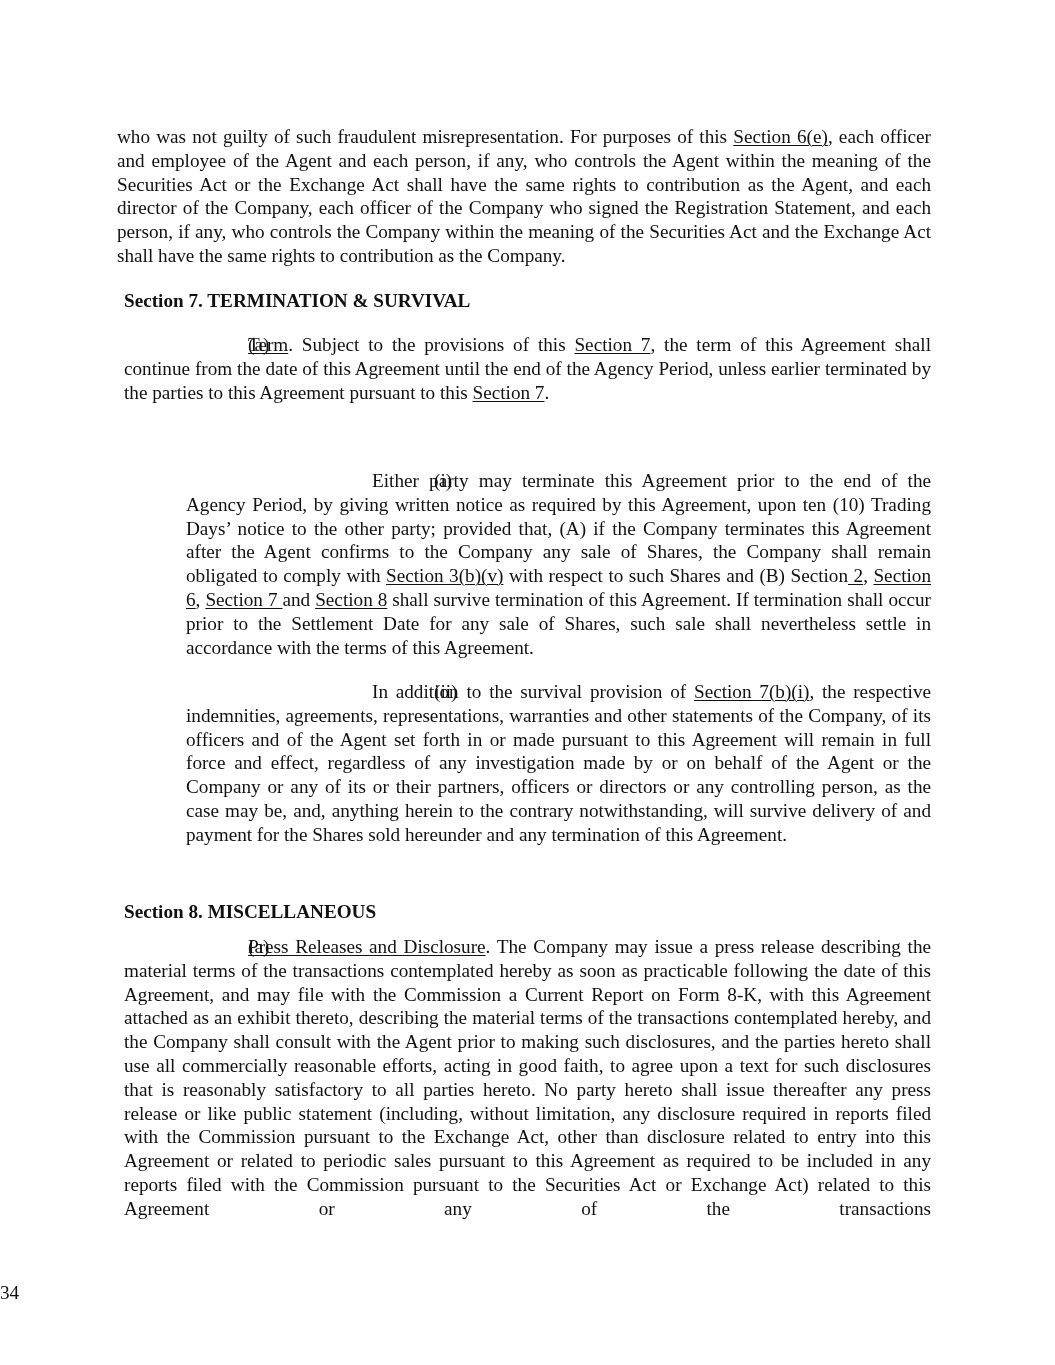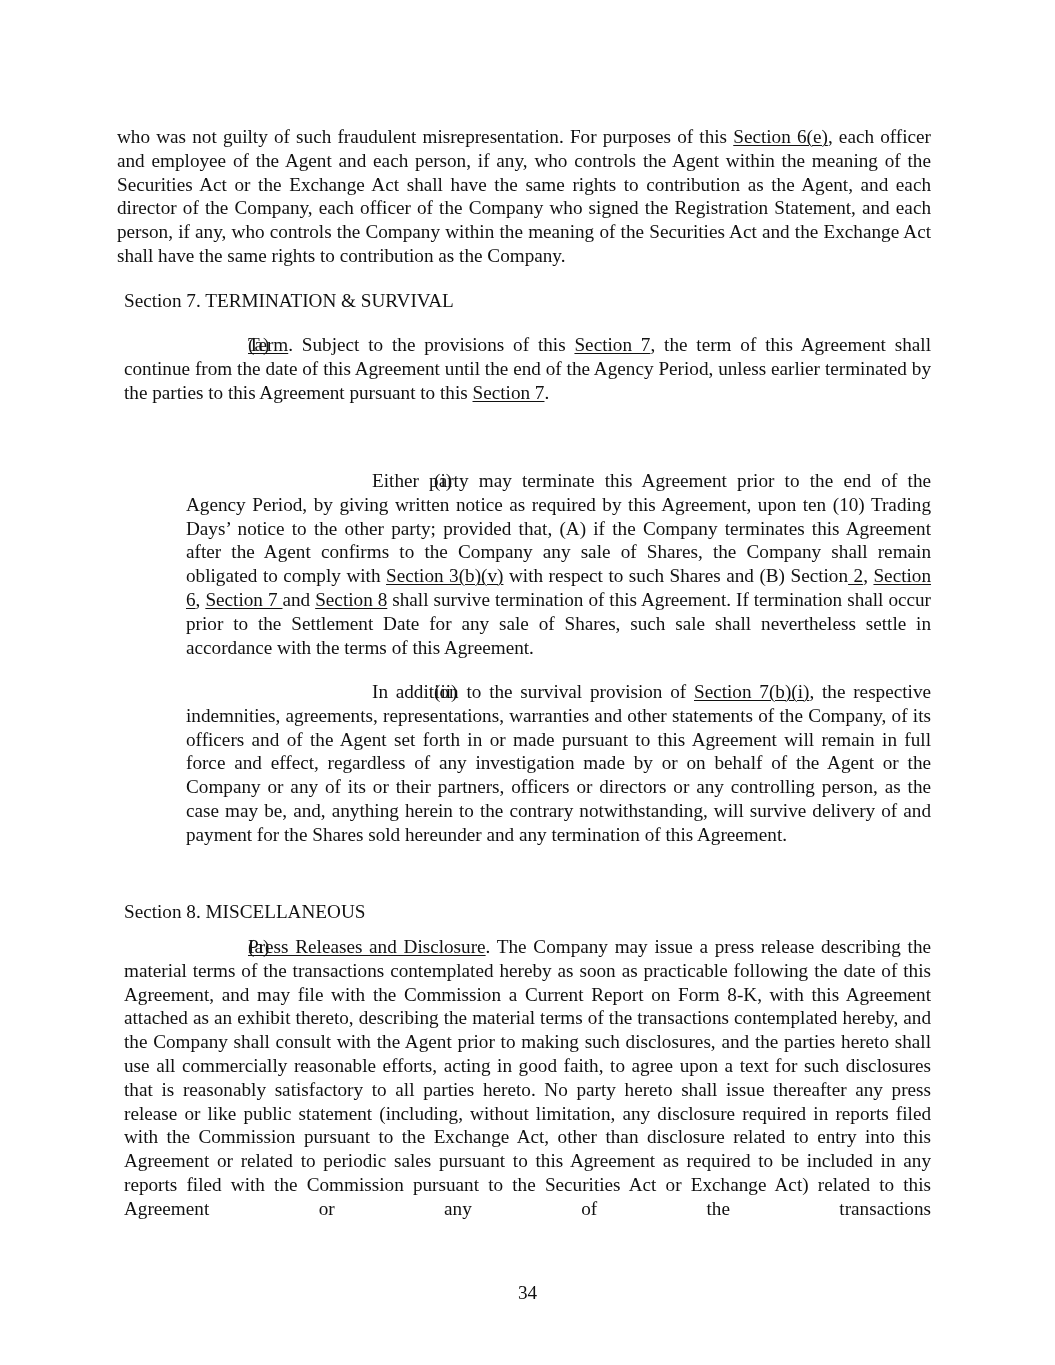--- a/index.html
+++ b/index.html
@@ -4,23 +4,23 @@
 <style>
   html, body { margin: 0; padding: 0; background: #ffffff; }
   body { width: 1055px; height: 1365px; position: relative; overflow: hidden; }
   .page {
     position: absolute; left: 0; top: 0; width: 882px; height: 1365px;
     font-family: "Liberation Serif", "DejaVu Serif", serif;
     font-size: 19.2px; line-height: 23.8px; color: #111;
   }
   .para { position: absolute; text-align: justify; text-align-last: left; margin: 0; }
   .u { text-decoration: underline; text-underline-offset: 2px; text-decoration-thickness: 1px; }
-  .heading { position: absolute; font-weight: normal; margin: 0; }
+  .heading { position: absolute; font-weight: bold; margin: 0; }
   .tab { display: inline-block; }
-  .page-number { position: absolute; left: 0; width: 1055px; top: 1281px; text-align: center; }
+  .page-number { position: absolute; left: 0; width: 1055px; top: 1281px; }
 </style>
 </head>
 <body>
 
 <div class="page">
 
   <p class="para" style="left:117px; top:125px; width:814px;"><span>who was not guilty of such fraudulent misrepresentation.  For purposes of this </span><span class="u">Section 6(e)</span><span>, each officer and employee of the Agent and each person, if any, who controls the Agent within the meaning of the Securities Act or the Exchange Act shall have the same rights to contribution as the Agent, and each director of the Company, each officer of the Company who signed the Registration Statement, and each person, if any, who controls the Company within the meaning of the Securities Act and the Exchange Act shall have the same rights to contribution as the Company.</span></p>
 
   <p class="heading" style="left:124px; top:289px;">Section 7.  TERMINATION &amp; SURVIVAL</p>
 

